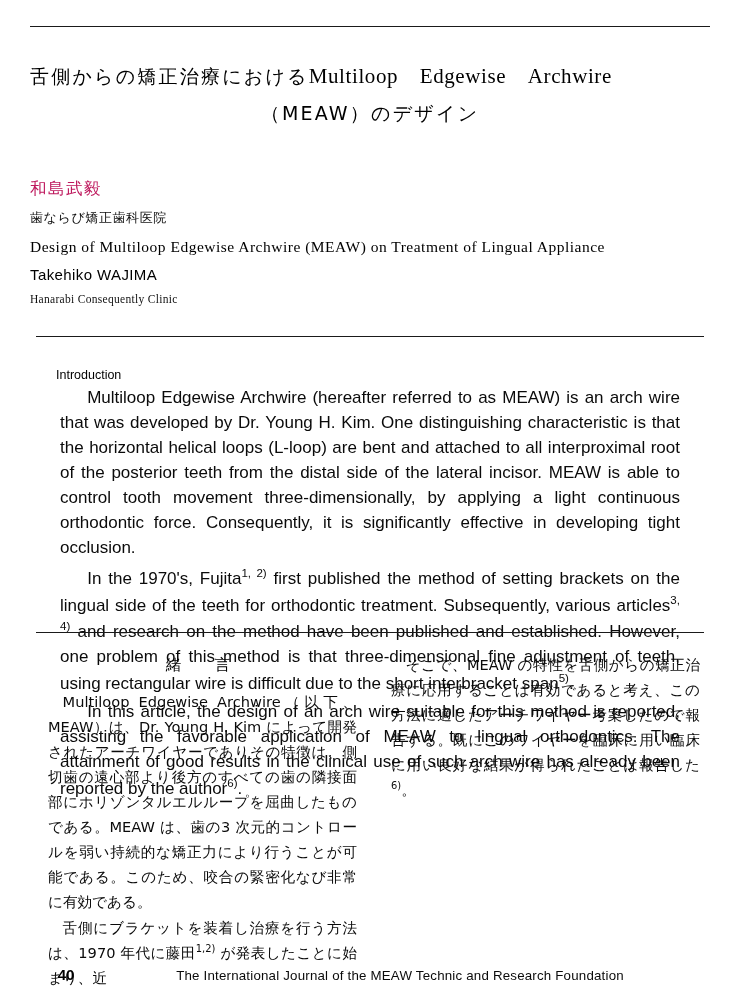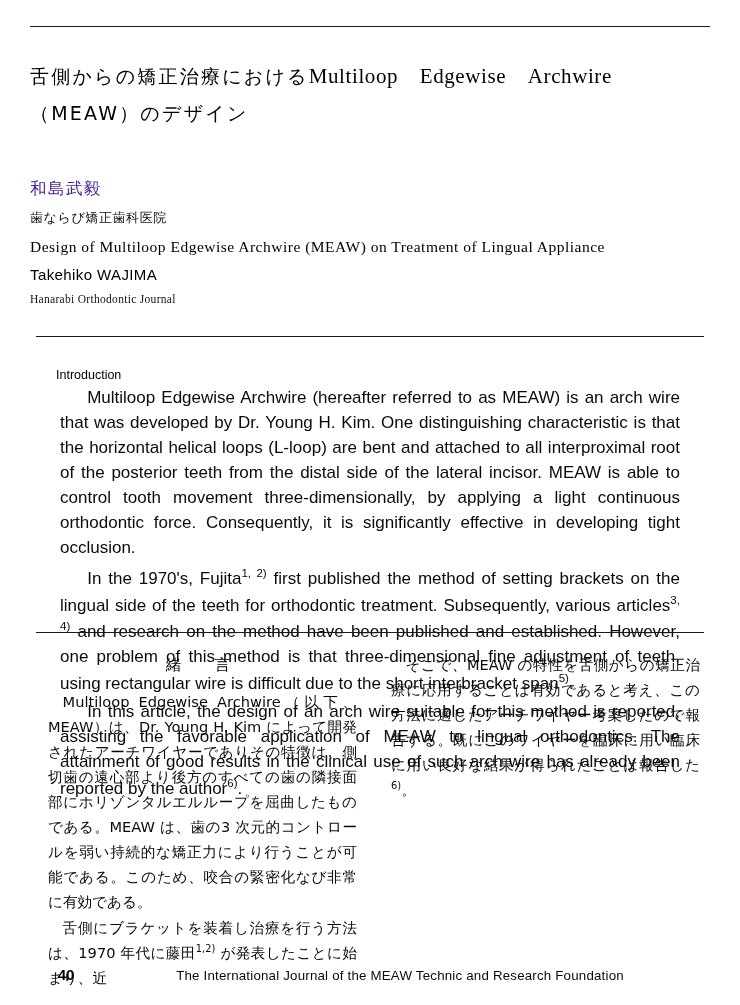--- a/index.html
+++ b/index.html
@@ -66,34 +66,35 @@
     font-size: 19px;
     letter-spacing: 2.2px;
   }
   .title-line .en {
     font-family: "Liberation Serif", serif;
     font-size: 21px;
     letter-spacing: 0.6px;
   }
   .title-line.second {
     margin-top: 5px;
+    text-align: center;
   }
 
   
   .author-block {
     position: absolute;
     left: 30px;
     right: 30px;
     top: 178px;
   }
   .author-jp {
     font-family: Liberation Mono, monospace;
     font-size: 16.5px;
     letter-spacing: 1.5px;
-    color: #4c1d95;
+    color: #be185d;
     margin-bottom: 9px;
   }
   .affil-jp {
     font-family: "DejaVu Sans", sans-serif;
     font-size: 13px;
     letter-spacing: 0.6px;
     color: #111;
     margin-bottom: 11px;
   }
   .title-en {
@@ -215,21 +216,21 @@
     <div class="title-line second">
       <span class="jp">（MEAW）のデザイン</span>
     </div>
   </div>
 
   <div class="author-block">
     <div class="author-jp">和島武毅</div>
     <div class="affil-jp">歯ならび矯正歯科医院</div>
     <div class="title-en">Design of Multiloop Edgewise Archwire (MEAW) on Treatment of Lingual Appliance</div>
     <div class="author-en">Takehiko WAJIMA</div>
-    <div class="affil-en">Hanarabi Orthodontic Journal</div>
+    <div class="affil-en">Hanarabi Consequently Clinic</div>
   </div>
 
   <hr class="rule rule-mid">
 
   <div class="intro">
     <div class="intro-head">Introduction</div>
     <p>Multiloop Edgewise Archwire (hereafter referred to as MEAW) is an arch wire that was developed by Dr. Young H. Kim. One distinguishing characteristic is that the horizontal helical loops (L-loop) are bent and attached to all interproximal root of the posterior teeth from the distal side of the lateral incisor. MEAW is able to control tooth movement three-dimensionally, by applying a light continuous orthodontic force. Consequently, it is significantly effective in developing tight occlusion.</p>
     <p>In the 1970's, Fujita<sup>1, 2)</sup> first published the method of setting brackets on the lingual side of the teeth for orthodontic treatment. Subsequently, various articles<sup>3, 4)</sup> and research on the method have been published and established. However, one problem of this method is that three-dimensional fine adjustment of teeth, using rectangular wire is difficult due to the short interbracket span<sup>5)</sup>.</p>
     <p>In this article, the design of an arch wire suitable for this method is reported, assisting the favorable application of MEAW to lingual orthodontics. The attainment of good results in the clinical use of such arch wire has already been reported by the author<sup>6)</sup>.</p>
   </div>

